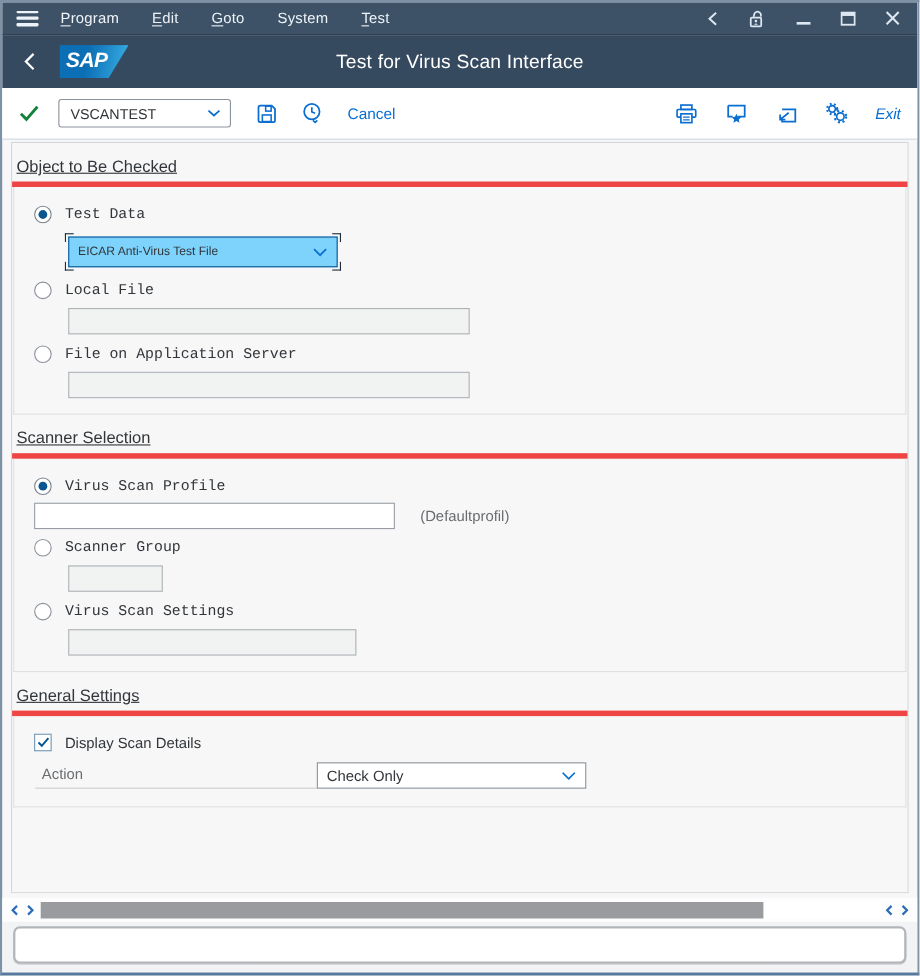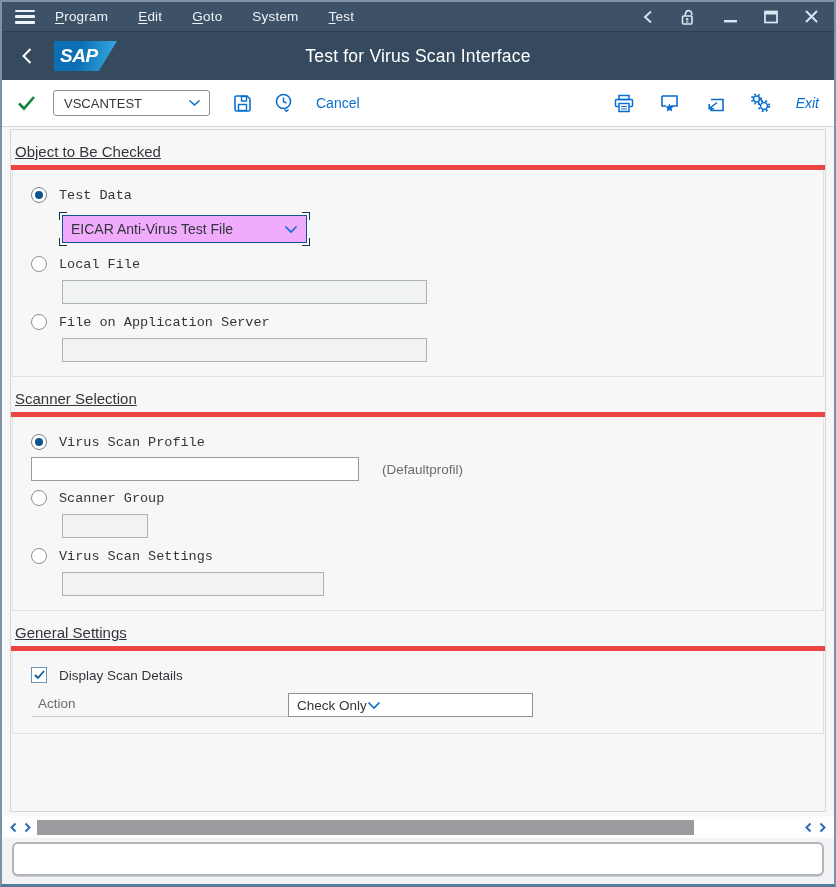--- a/index.html
+++ b/index.html
@@ -65,33 +65,33 @@
   .text-input{ height:24px; border:1px solid #979da3; background:#fff; font-size:13px; color:#32363a; padding:0 6px; font-family:inherit; outline:none; display:block; }
   .text-input:disabled, .text-input.disabled{ background:#f1f2f2; border-color:#aeb2b6; }
   .mt6{ margin-top:6px; } .mb8{ margin-bottom:8px; }
 
   .focus-wrap{ position:relative; display:inline-block; padding:3px; margin:4px 0 5px 28px; }
   .fc{ position:absolute; width:8px; height:8px; border:0 solid #1d2d3e; }
   .fc.tl{ left:0; top:0; border-left-width:1.5px; border-top-width:1.5px; }
   .fc.tr{ right:0; top:0; border-right-width:1.5px; border-top-width:1.5px; }
   .fc.bl{ left:0; bottom:0; border-left-width:1.5px; border-bottom-width:1.5px; }
   .fc.br{ right:0; bottom:0; border-right-width:1.5px; border-bottom-width:1.5px; }
-  .combo{ display:flex; align-items:center; justify-content:space-between; border:1px solid #0a5693; height:28px; width:245px; background:#f0abfc; padding:0 8px; font-size:14px; cursor:pointer; }
+  .combo{ display:flex; align-items:center; justify-content:space-between; border:1px solid #0a5693; height:28px; width:245px; background:#7dd3fc; padding:0 8px; font-size:11px; cursor:pointer; }
   .combo .val{ white-space:nowrap; overflow:hidden; }
 
   .indent{ margin-left:31px; }
   .profile-row{ display:flex; align-items:center; margin:5px 0 7px; }
   .note{ color:#6a6d70; font-size:13.5px; margin-left:23px; }
 
   .check-row{ display:flex; align-items:center; height:20px; margin:2px 0 8px; cursor:pointer; }
   .checkbox{ width:16px; height:16px; border:1px solid #6f94b5; background:#fff; margin-right:12px; display:flex; align-items:center; justify-content:center; flex:0 0 auto; }
 
   .action-row{ display:flex; align-items:flex-end; margin:8px 0 2px 1px; }
   .action-label{ width:256px; padding-left:6px; color:#6a6d70; font-size:13.5px; height:24px; line-height:22px; border-bottom:1px solid #c9ccce; }
-  .select{ display:flex; align-items:center; border:1px solid #8b9299; background:#fff; height:24px; width:245px; padding:0 8px; font-size:13.5px; cursor:pointer; }
+  .select{ display:flex; align-items:center; justify-content:space-between; border:1px solid #8b9299; background:#fff; height:24px; width:245px; padding:0 8px; font-size:13.5px; cursor:pointer; }
 
   
   .hscroll{ flex:0 0 22px; background:#fdfdfe; display:flex; align-items:center; padding:0 3px; margin-top:4px; }
   .scroll-arrows{ display:flex; align-items:center; gap:7px; padding:0 5px; }
   .scroll-track{ flex:1; height:15px; position:relative; background:#fff; cursor:pointer; }
   .scroll-thumb{ position:absolute; left:1px; top:0; height:15px; width:86%; background:#999b9e; cursor:grab; }
   .status-area{ flex:0 0 auto; padding:4px 10px 8px; background:#f2f3f4; }
   .status-bar{ height:34px; border:2px solid #b2b5b9; border-radius:6px; background:#fff; box-shadow:0 1px 0 #cdd0d2; display:flex; align-items:center; padding:0 10px; font-size:13px; color:#32363a; }
 
   svg{ display:block; }

